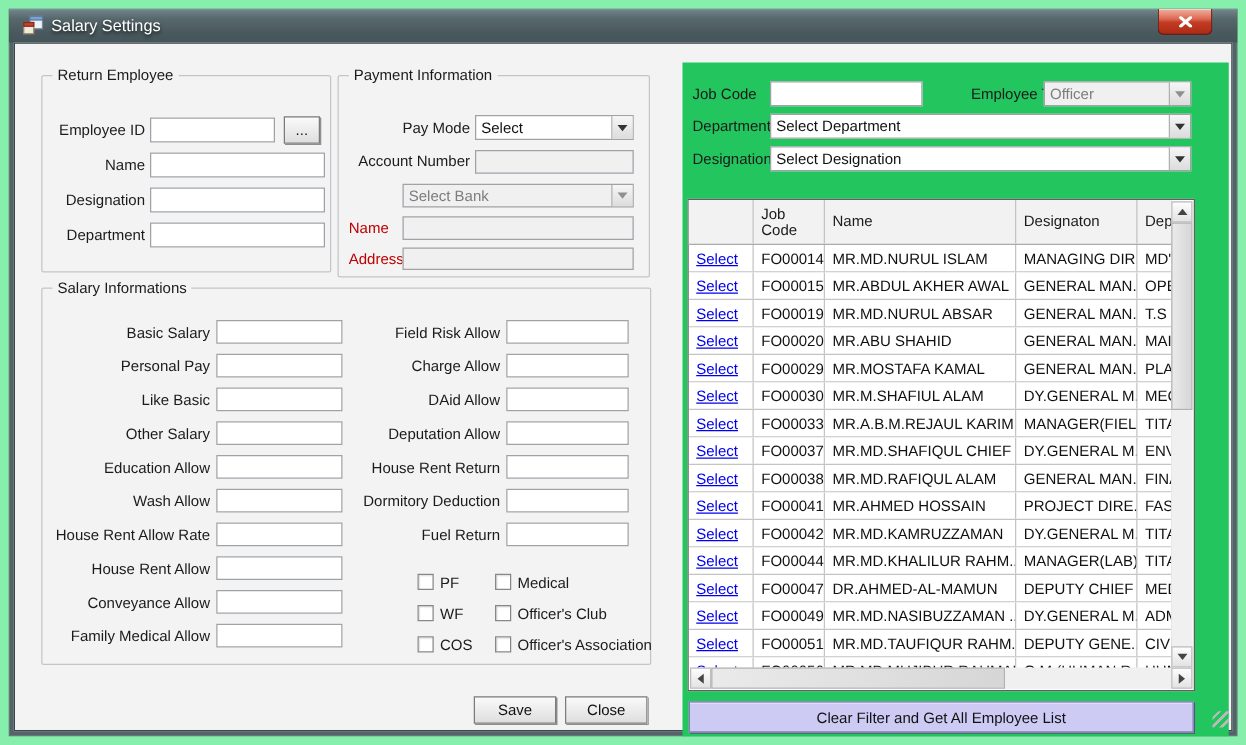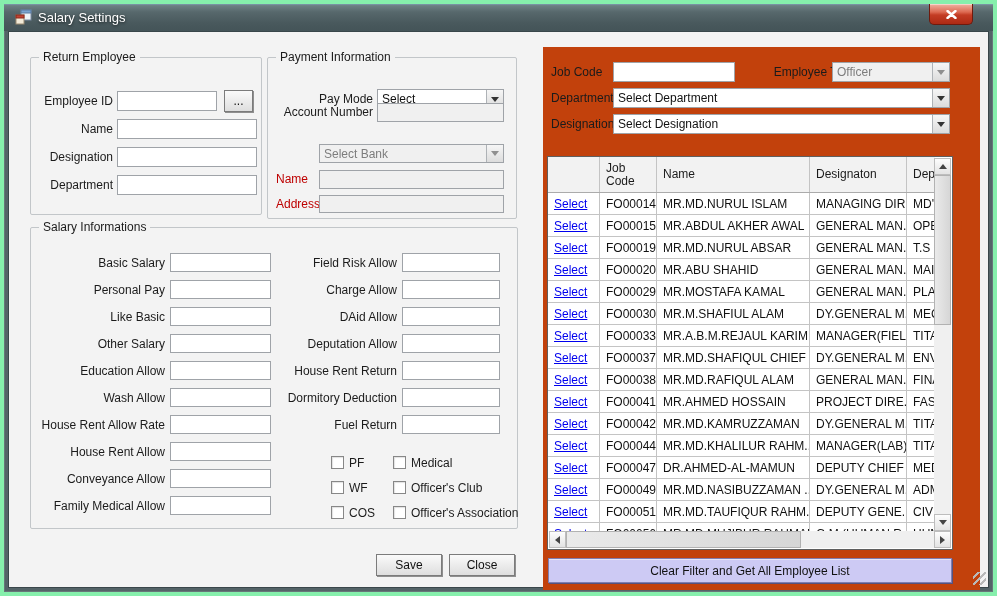--- a/index.html
+++ b/index.html
@@ -1,18 +1,18 @@
 <!DOCTYPE html>
 <html><head>
 <meta charset="utf-8">
 <style>
   * { box-sizing: border-box; margin: 0; padding: 0; }
   body { font-family: "Liberation Sans", sans-serif; background:#888; }
   .win { position:relative; width:997px; height:596px; background:#536367;
-         border:4px solid #86efac; overflow:hidden;
+         border:7px solid #86efac; overflow:hidden;
          box-shadow: inset 0 0 0 1px rgba(255,255,255,.12); }
   
   .titlebar { position:absolute; left:0; top:0; right:0; height:27px;
     background: linear-gradient(180deg,#7d9bb0 0%, #6d8084 6%, #57686c 30%, #49595d 70%, #445458 100%); }
   .title-icon { position:absolute; left:11px; top:5px; width:17px; height:17px; }
   .title-text { position:absolute; left:34px; top:6px; font-size:13px; color:#ffffff;
     text-shadow: 0 1px 3px rgba(0,0,0,.7); }
   .btn-close { position:absolute; right:20px; top:0; width:44px; height:21px;
     background: linear-gradient(180deg,#f0b4a4 0%, #dd6a52 40%, #c33c24 55%, #ad2a14 100%);
     border:1px solid #6e1a0d; border-top:none; border-radius:0 0 5px 5px;
@@ -49,21 +49,21 @@
   .prow { position:absolute; display:flex; align-items:center; height:20px; }
   .srow { display:flex; align-items:center; height:19px; margin-bottom:8px; }
   .srow .lab { width:128px; text-align:right; margin-right:5px; font-size:12px; color:#1b1b1b; white-space:nowrap; }
   .srow input { width:101px; height:19px; }
   .col-abs { position:absolute; }
   .chk-row { display:flex; align-items:center; height:13px; margin-bottom:12px; }
   .chk { width:13px; height:13px; background:#fff; border:1px solid #878787; margin-right:5px;
     box-shadow: inset 1px 1px 1px rgba(0,0,0,.12); }
   .chk-lab { font-size:12px; color:#1b1b1b; white-space:nowrap; }
   
-  .panel { position:absolute; left:534px; top:15px; width:437px; height:543px; background:#c2410c; }
+  .panel { position:absolute; left:534px; top:15px; width:437px; height:543px; background:#22c55e; }
   
   .grid { position:absolute; left:4px; top:109px; width:406px; height:394px; background:#ffffff;
     border:1px solid #5f5f5f; }
   .ghead { display:flex; height:36px; background:#f2f2f2; border-bottom:1px solid #ababab; width:387px; }
   .hc { border-right:1px solid #c4c4c4; font-size:12px; color:#1b1b1b; display:flex; align-items:center;
     padding-left:6px; line-height:13px; overflow:hidden; }
   .c-sel { width:52px; } .c-job { width:57px; } .c-name { width:153px; } .c-desig { width:97px; }
   .c-dept { flex:1; border-right:none; }
   .gbody { width:387px; height:339px; overflow:hidden; }
   .grow { display:flex; height:22px; border-bottom:1px solid #c4c4c4; background:#fff; }
@@ -132,21 +132,21 @@
       <span class="gb-title">Payment Information</span>
       <div class="prow" style="left:4px; top:31px;">
         <span class="flabel" style="width:101px; text-align:right; margin-right:4px;">Pay Mode</span>
       </div>
       <div class="combo" style="left:109px; top:31px; width:127px;">
         <span class="ctxt">Select</span>
         <span class="cbtn">
             <span class="tri-d"></span>
           </span>
       </div>
-      <div class="prow" style="left:4px; top:44px;">
+      <div class="prow" style="left:4px; top:58px;">
         <span class="flabel" style="width:101px; text-align:right; margin-right:4px;">Account Number</span>
         <input class="tbox dis" style="width: 127px; height: 19px;" disabled="">
       </div>
       <div class="prow" style="left:8px; top:86px;">
         <span class="flabel red" style="width:39px;margin-left:48px;">Bank</span>
       </div>
       <div class="combo dis" style="left:51px; top:86px; width:185px; height:19px;">
         <span class="ctxt">Select Bank</span>
         <span class="cbtn">
             <span class="tri-d"></span>

